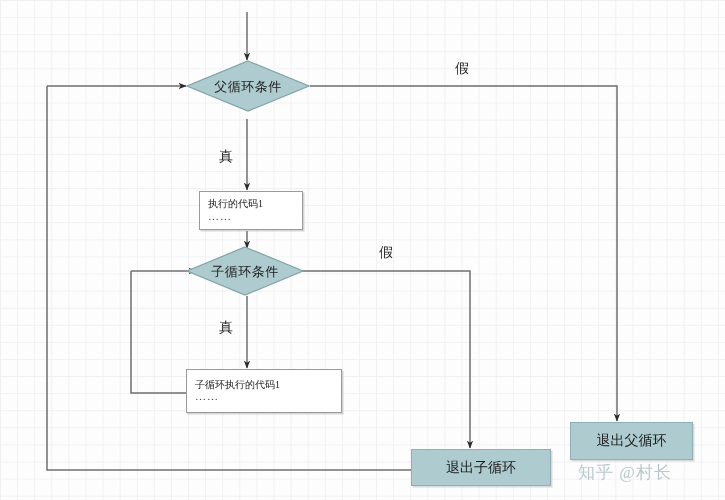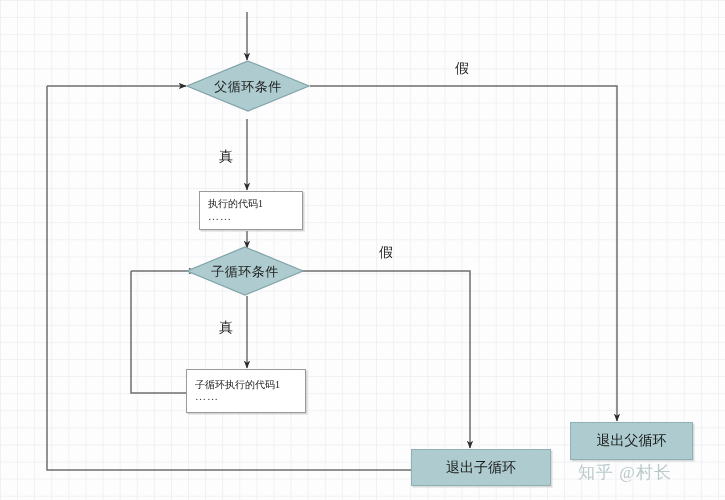--- a/index.html
+++ b/index.html
@@ -152,21 +152,21 @@
     <span class="line2">……</span>
   </div>
 
   <div class="node diamond" style="left:186px; top:246px; width:118px; height:50px;">
     <svg class="dia-shape" viewBox="0 0 118 50" preserveAspectRatio="none">
       <polygon points="59,1 117,25 59,49 1,25" fill="#aecccf" stroke="#7fa3a8" stroke-width="1.2"></polygon>
     </svg>
     <span class="dia-label">子循环条件</span>
   </div>
 
-  <div class="node rect" style="left:186px; top:369px; width:120px; height:44px;">
+  <div class="node rect" style="left:186px; top:369px; width:156px; height:44px;">
     <span class="line1">子循环执行的代码1</span>
     <span class="line2">……</span>
   </div>
 
   <div class="node fillbox" style="left:411px; top:449px; width:140px; height:37px;">
     <span>退出子循环</span>
   </div>
 
   <div class="node fillbox" style="left:570px; top:422px; width:123px; height:38px;">
     <span>退出父循环</span>

